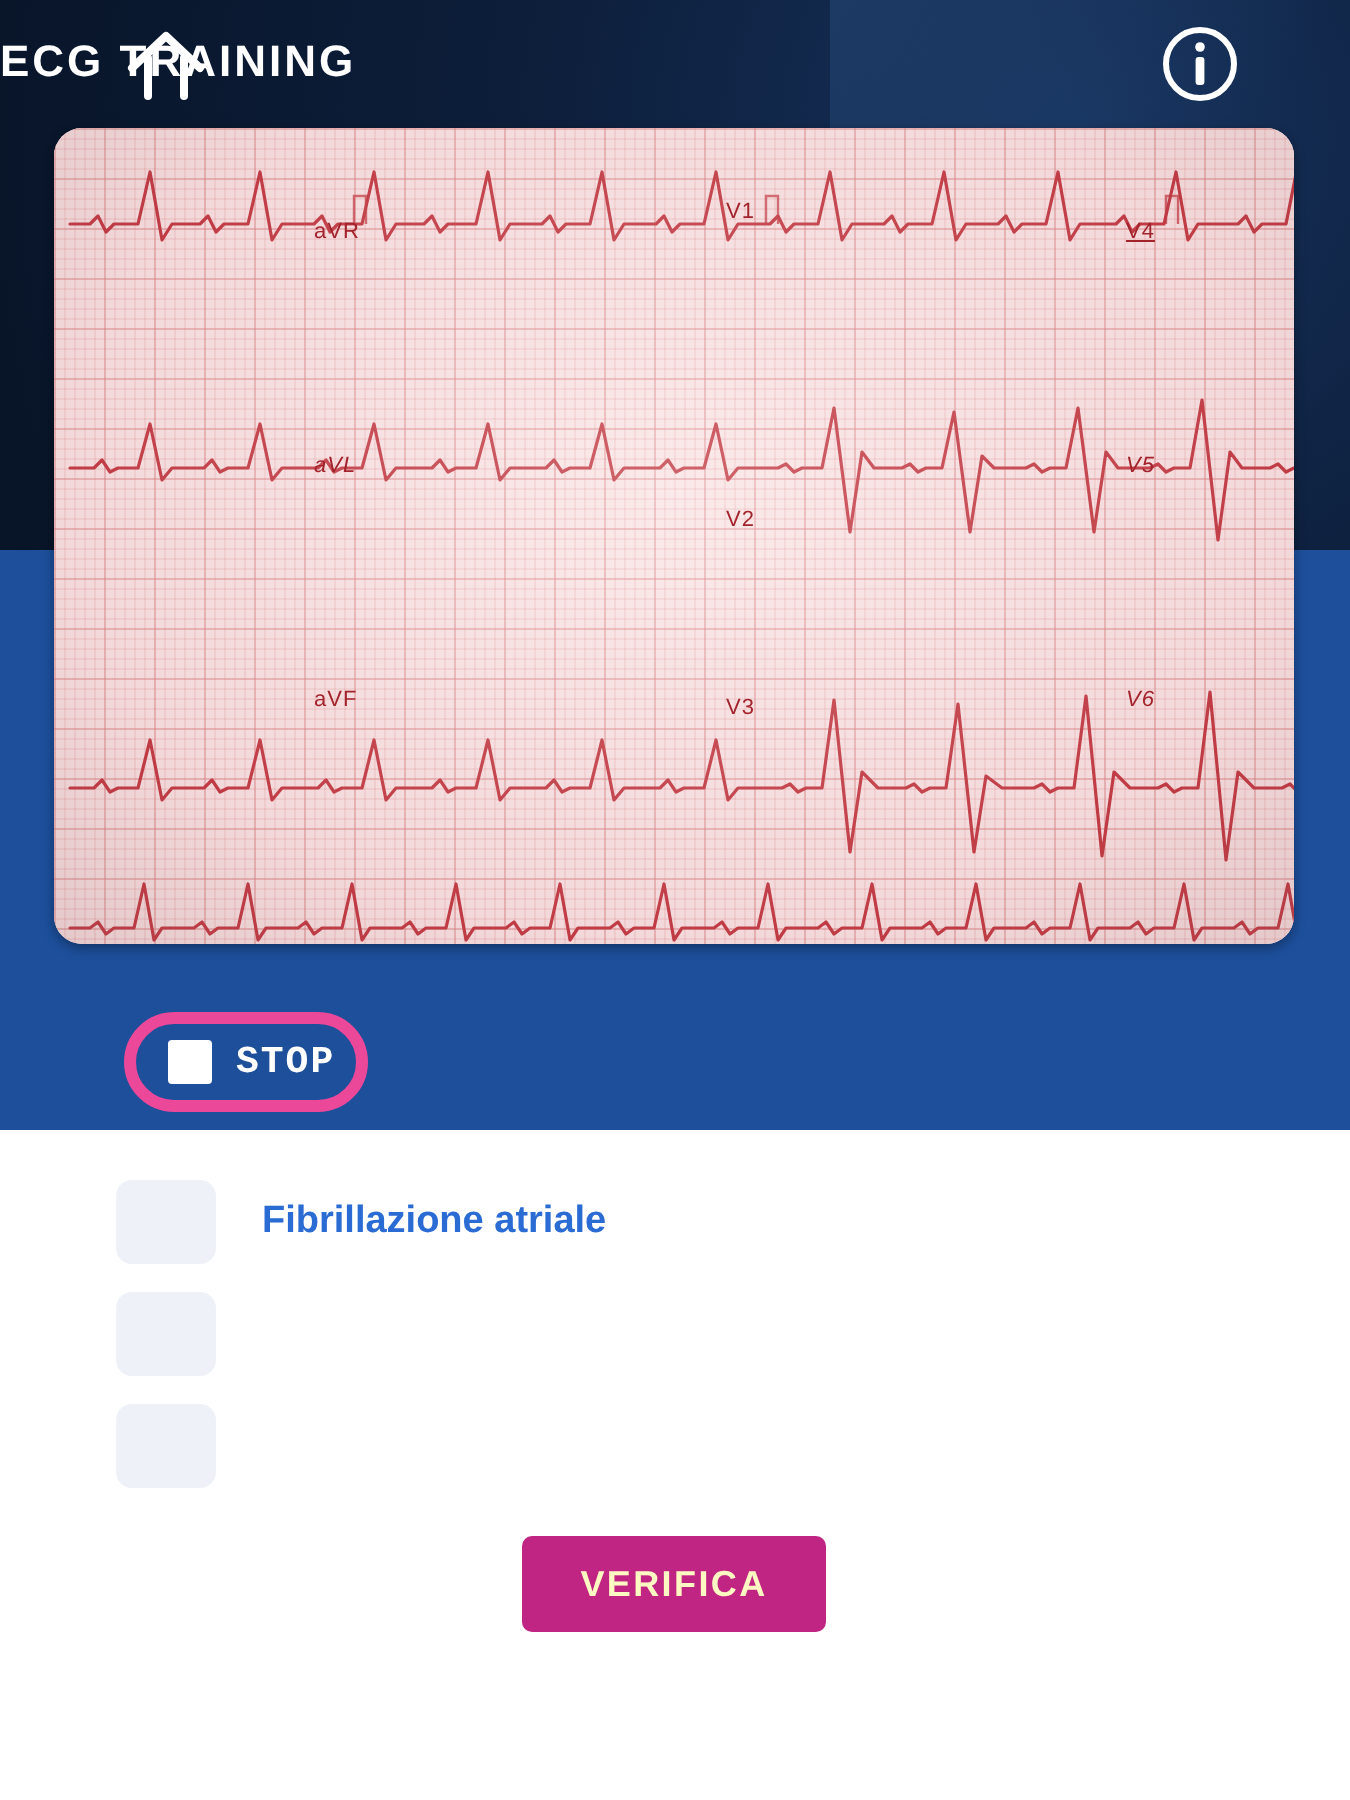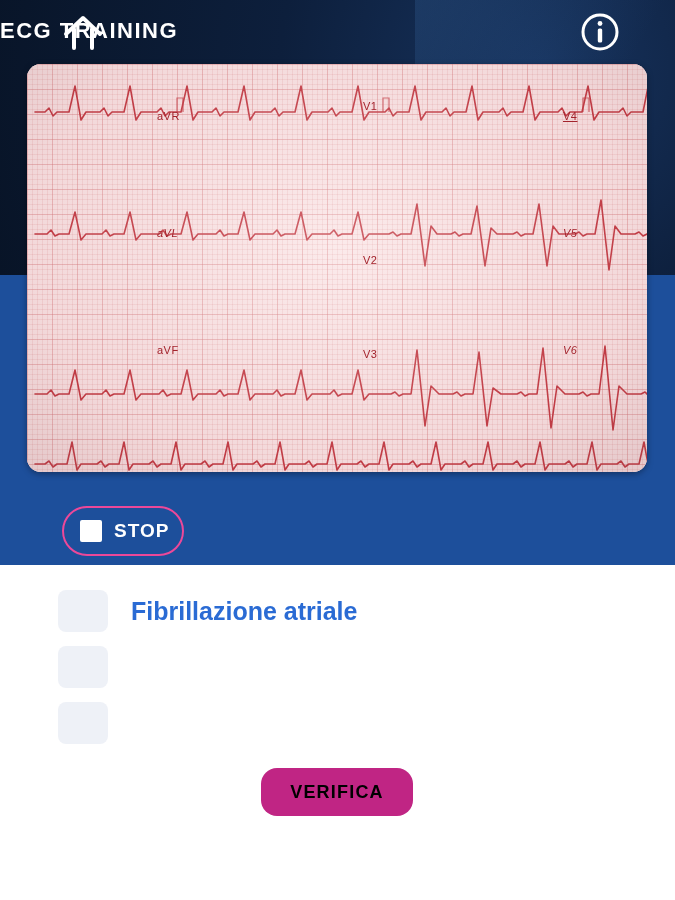--- a/index.html
+++ b/index.html
@@ -119,30 +119,31 @@
     font-family: "Liberation Sans", sans-serif;
     letter-spacing: 0.5px;
     text-align: center;
   }
 
   
   .stop-button {
     position: absolute;
     left: 62px; top: 506px;
     width: 122px; height: 50px;
-    border: 2px solid #ec4899;
+    border: 6px solid #ec4899;
     border-radius: 25px;
     background: transparent;
     display: flex;
     align-items: center;
     gap: 12px;
     padding: 0 16px;
     box-sizing: border-box;
     cursor: pointer;
     z-index: 6;
+    font-family: Liberation Mono, monospace;
   }
   .stop-square {
     width: 22px; height: 22px;
     background: #ffffff;
     border-radius: 2px;
     flex: 0 0 auto;
   }
   .stop-label {
     color: #ffffff;
     font-size: 19px;
@@ -168,32 +169,32 @@
   .answer-row:nth-child(1) { margin-top: 18px; }
   .answer-box {
     width: 50px; height: 42px;
     background: #eef1f7;
     border-radius: 8px;
     flex: 0 0 auto;
   }
   .answer-label {
     margin-left: 23px;
     color: #2a6bd4;
-    font-size: 25px;
+    font-size: 19px;
     font-weight: bold;
   }
 
   .verify-button {
     position: absolute;
     left: 261px; top: 768px;
     width: 152px; height: 48px;
     background: #c02584;
     border: none;
-    border-radius: 16px;
-    color: #000000;
+    border-radius: 5px;
+    color: #fef9c3;
     font-size: 18px;
     font-weight: bold;
     letter-spacing: 1.2px;
     cursor: pointer;
   }
 </style>
 </head>
 <body>
 
 <div class="app">

